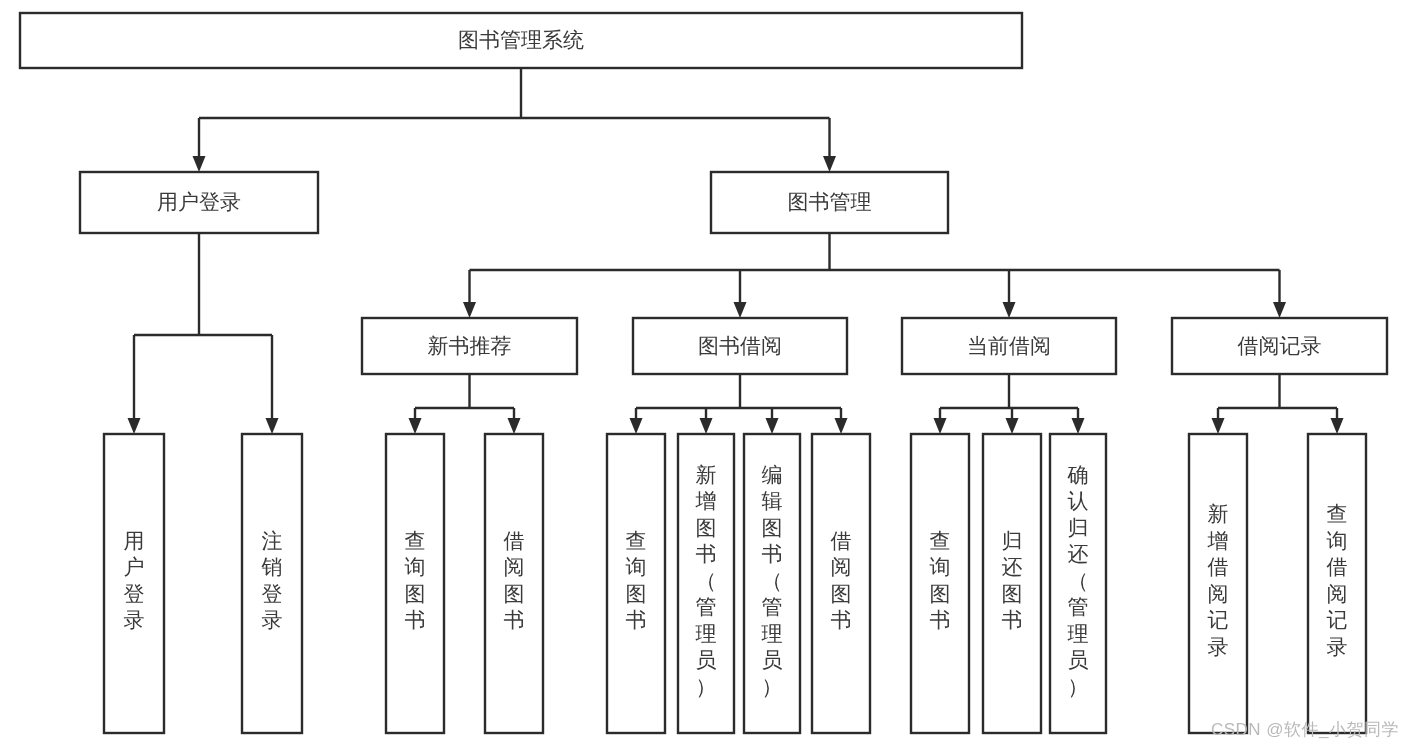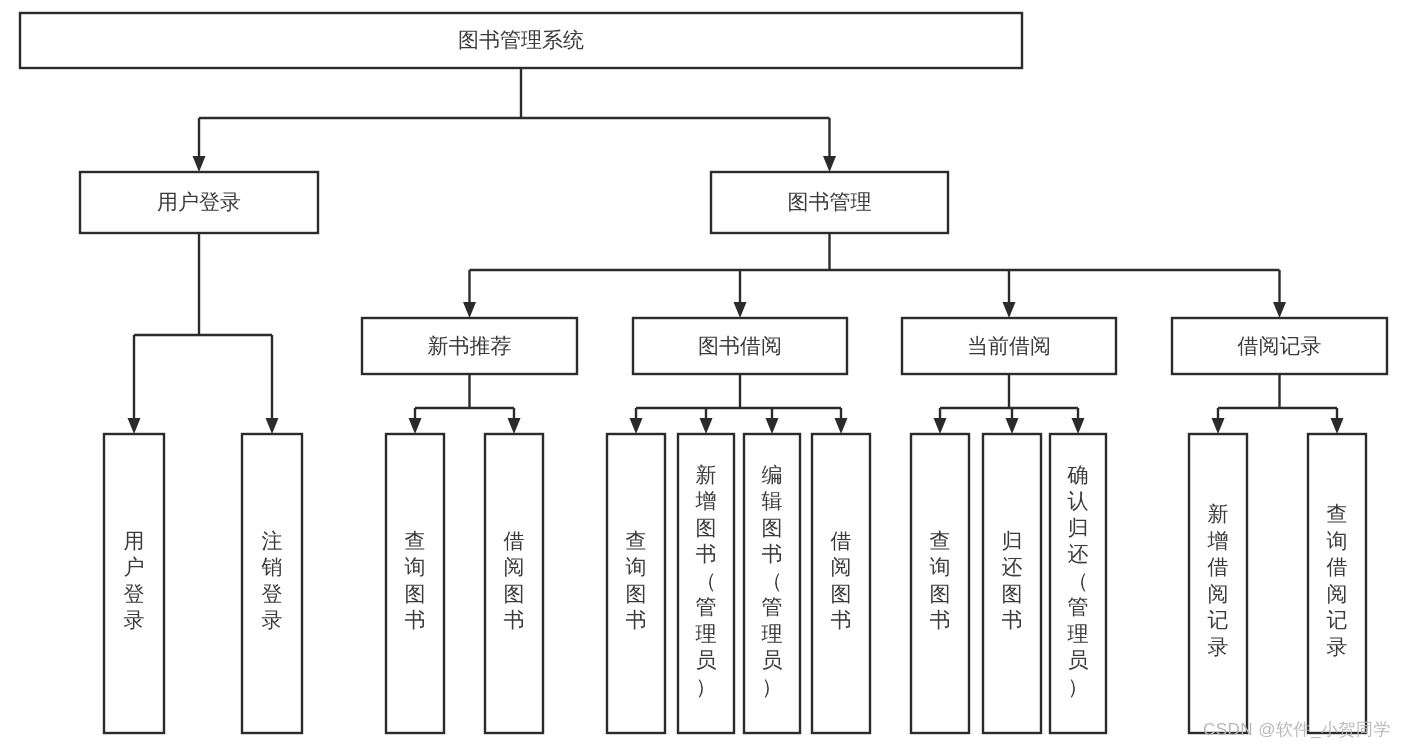--- a/index.html
+++ b/index.html
@@ -50,21 +50,21 @@
     dominant-baseline: middle;
   }
   .node-label-vertical {
     fill: #3a3a3a;
     font-family: "Liberation Sans", "DejaVu Sans", sans-serif;
     font-size: 21px;
     text-anchor: middle;
   }
   .watermark {
     position: absolute;
-    right: 14px;
+    right: 6px;
     bottom: 6px;
     font-family: "Liberation Sans", "DejaVu Sans", sans-serif;
     font-size: 17px;
     color: #b9b9b9;
     letter-spacing: 0.5px;
     white-space: nowrap;
     pointer-events: none;
   }
 </style>
 </head>

